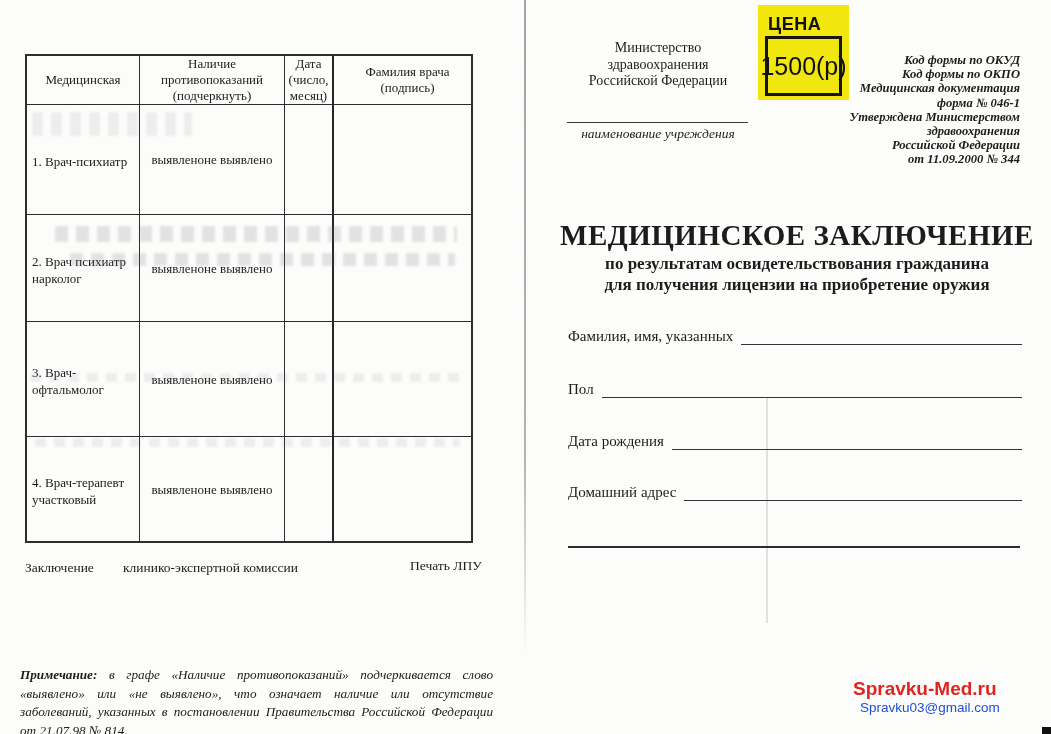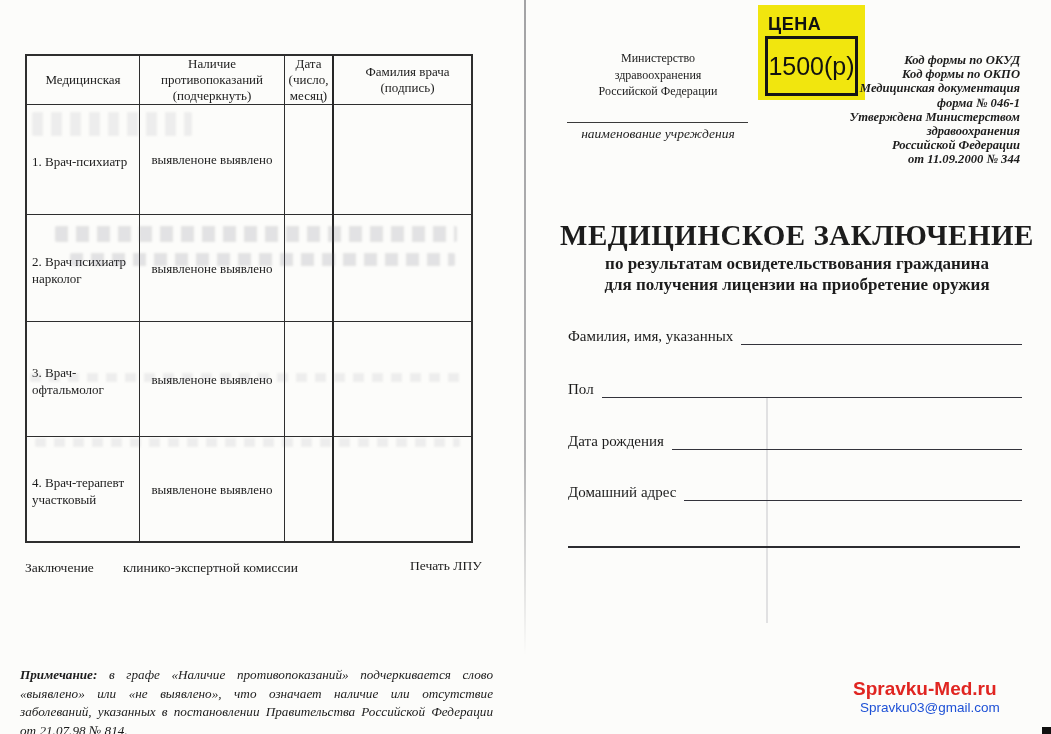--- a/index.html
+++ b/index.html
@@ -25,26 +25,26 @@
   
   .concl{position:absolute;top:560px;font-size:13.5px;}
   
   .note{position:absolute;left:20px;top:653px;width:473px;font-size:13.2px;line-height:18.6px;
         font-style:italic;text-align:justify;}
   .note b{font-style:italic;}
   
   .fold{position:absolute;left:524px;top:0;width:2px;height:655px;
         background:linear-gradient(180deg,rgba(90,90,95,.55),rgba(90,90,95,.45) 70%,rgba(90,90,95,0));}
   
-  .ministry{position:absolute;left:566px;top:50px;width:184px;text-align:center;
-            font-size:12px;line-height:16.5px;}
+  .ministry{position:absolute;left:566px;top:40px;width:184px;text-align:center;
+            font-size:14px;line-height:16.5px;}
   .inst-line{position:absolute;left:567px;top:122px;width:181px;border-top:1.5px solid #3a3a3a;}
   .inst-caption{position:absolute;left:560px;top:126px;width:196px;text-align:center;
                 font-style:italic;font-size:13.5px;}
-  .price{position:absolute;left:758px;top:5px;width:107px;height:95px;box-sizing:border-box;}
+  .price{position:absolute;left:758px;top:5px;width:91px;height:95px;box-sizing:border-box;}
   .price-label{position:absolute;left:10px;top:9px;font-family:"Liberation Sans",sans-serif;
                font-weight:bold;font-size:18px;letter-spacing:.5px;color:#111;}
   .price-box{position:absolute;left:7px;top:31px;right:7px;bottom:4px;border:3px solid #151515;
              display:flex;align-items:center;justify-content:center;
              font-family:"Liberation Sans",sans-serif;font-size:25px;color:#111;}
   .forminfo{position:absolute;left:810px;top:53px;width:210px;text-align:right;
             font-style:italic;font-weight:bold;font-size:12.6px;line-height:14.2px;}
   .doc-title{position:absolute;left:545px;top:219px;width:504px;text-align:center;
              font-size:29px;font-weight:bold;letter-spacing:.5px;white-space:nowrap;}
   .doc-subtitle{position:absolute;left:545px;top:253px;width:504px;text-align:center;

